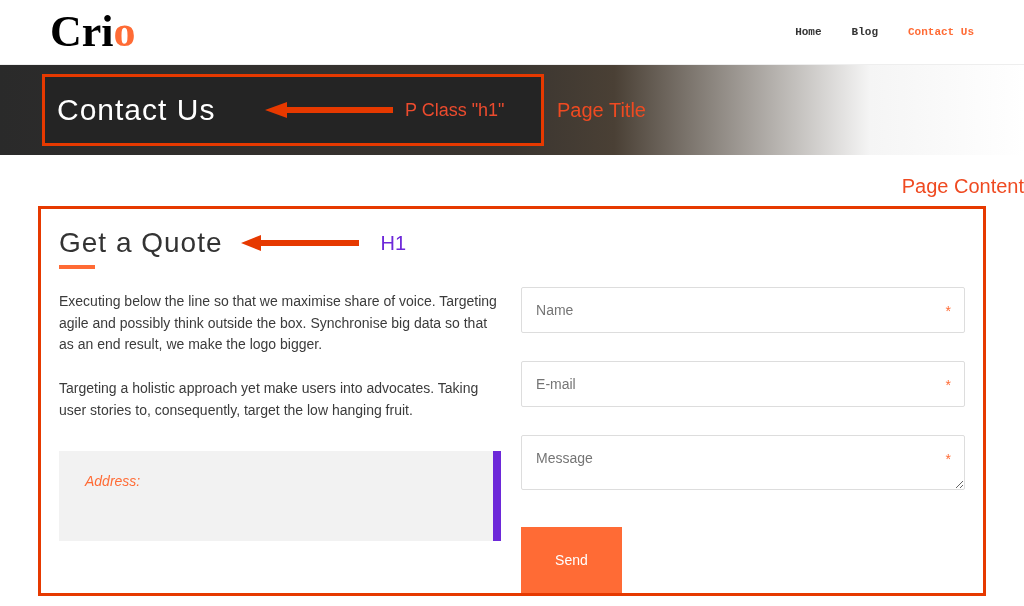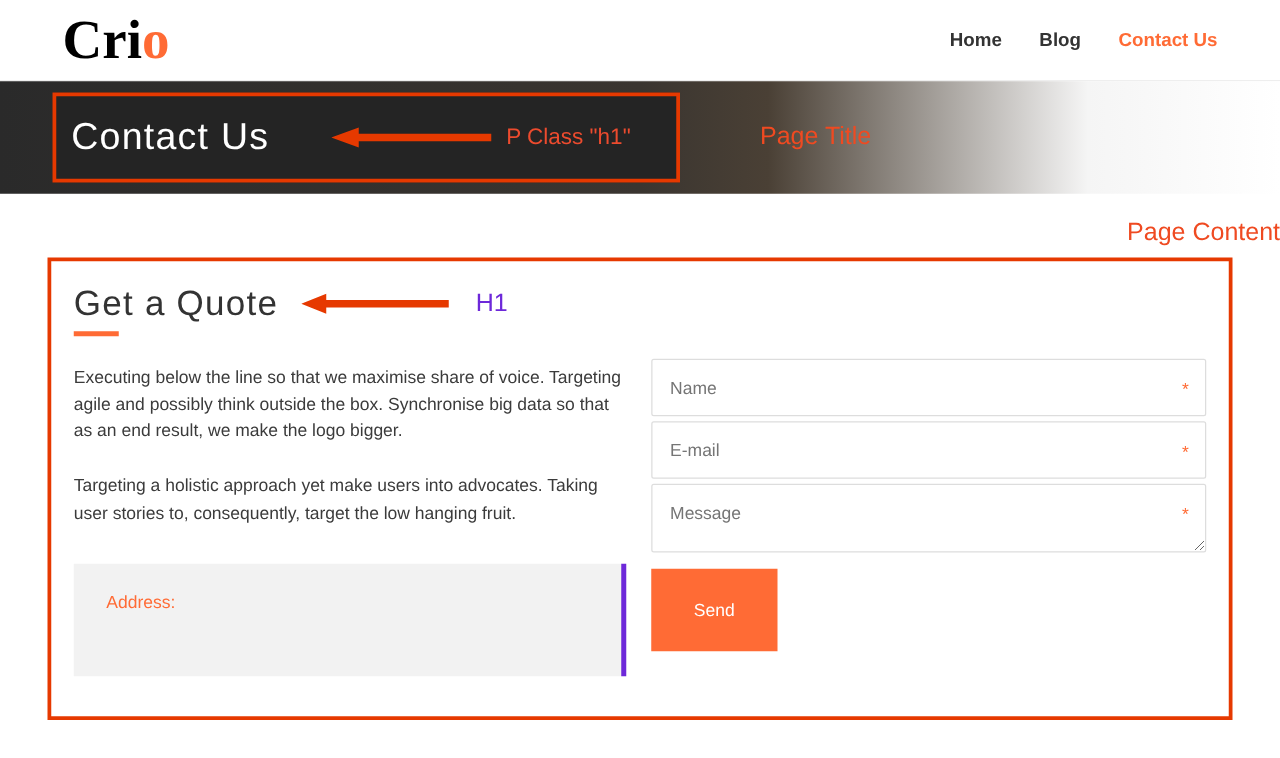--- a/index.html
+++ b/index.html
@@ -17,21 +17,22 @@
     font-weight: bold;
     color: #000;
     line-height: 1;
   }
   .logo .accent { color: #ff6b35; }
   .nav { display: flex; gap: 30px; }
   .nav a {
     text-decoration: none;
     color: #333;
     font-weight: 600;
-    font-size: 15px;
+    font-size: 11px;
+    font-family: Liberation Mono, monospace;
   }
   .nav a.active { color: #ff6b35; }
   .page-title-bar {
     height: 90px;
     background: linear-gradient(to right, #2a2a2a 0%, #3a3530 50%, #4a4035 60%, #f5f5f5 85%, #fff 100%);
     position: relative;
     display: flex;
     align-items: center;
   }
   .title-box {
@@ -63,21 +64,21 @@
   .annotation-red-in-bar {
     position: absolute;
     left: 360px;
     top: 50%;
     transform: translateY(-50%);
     color: #ec4b2e;
     font-size: 18px;
   }
   .annotation-page-title {
     position: absolute;
-    left: 608px;
+    left: 557px;
     top: 50%;
     transform: translateY(-50%);
     color: #ef4a21;
     font-size: 20px;
   }
   .page-content-label {
     text-align: right;
     color: #ef4a21;
     font-size: 20px;
     margin-top: 20px;
@@ -119,30 +120,31 @@
     margin-left: 18px;
   }
   .h1-label {
     color: #6d28d9;
     font-size: 20px;
     margin-left: 20px;
   }
   .para { color: #3b3b3b; line-height: 1.55; font-size: 14px; margin-bottom: 22px; }
   .address-card {
     background: #f2f2f2;
-    border-right: 4px solid #6d28d9;
+    border-right: 8px solid #6d28d9;
     padding: 22px 26px 10px 26px;
     margin-top: 30px;
     min-height: 90px;
+    font-style: italic;
   }
   .addr-label { color: #ff6b35; font-size: 14px; margin-bottom: 12px; }
   .addr-line { color: #333; font-size: 14px; margin-bottom: 8px; }
   .form-field {
     position: relative;
-    margin-bottom: 4px;
+    margin-bottom: 28px;
     border-radius: 14px;
   }
   .form-field input,
   .form-field textarea {
     width: 100%;
     border: 1px solid #ddd;
     padding: 14px 14px;
     font-size: 14px;
     color: #777;
     font-family: inherit;

